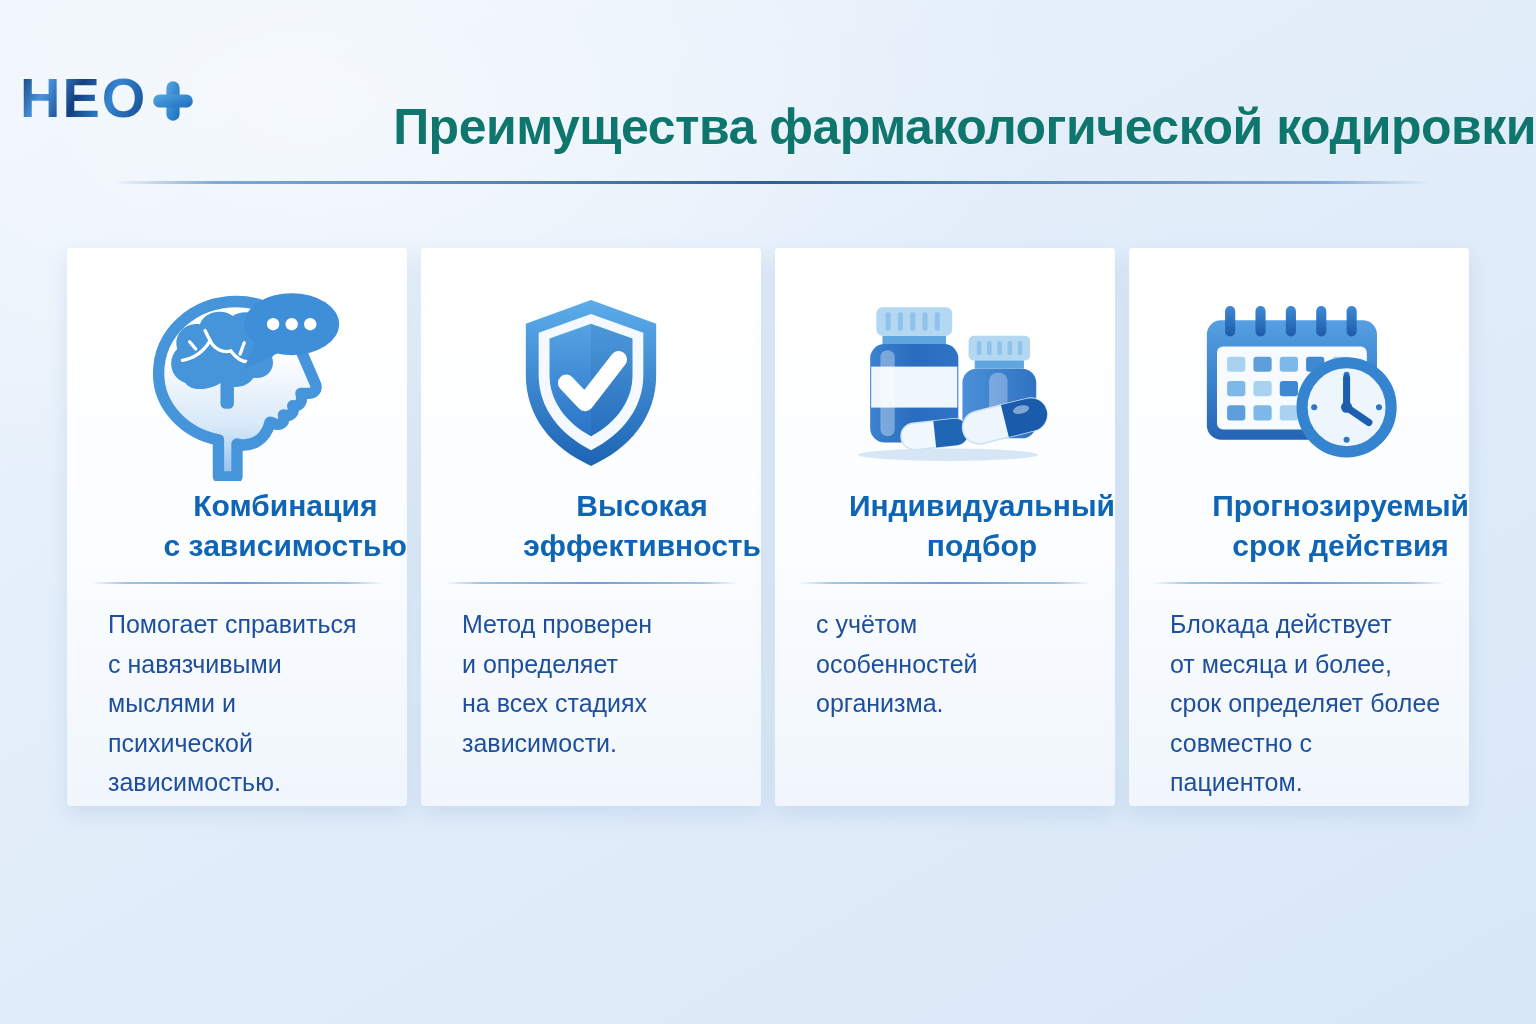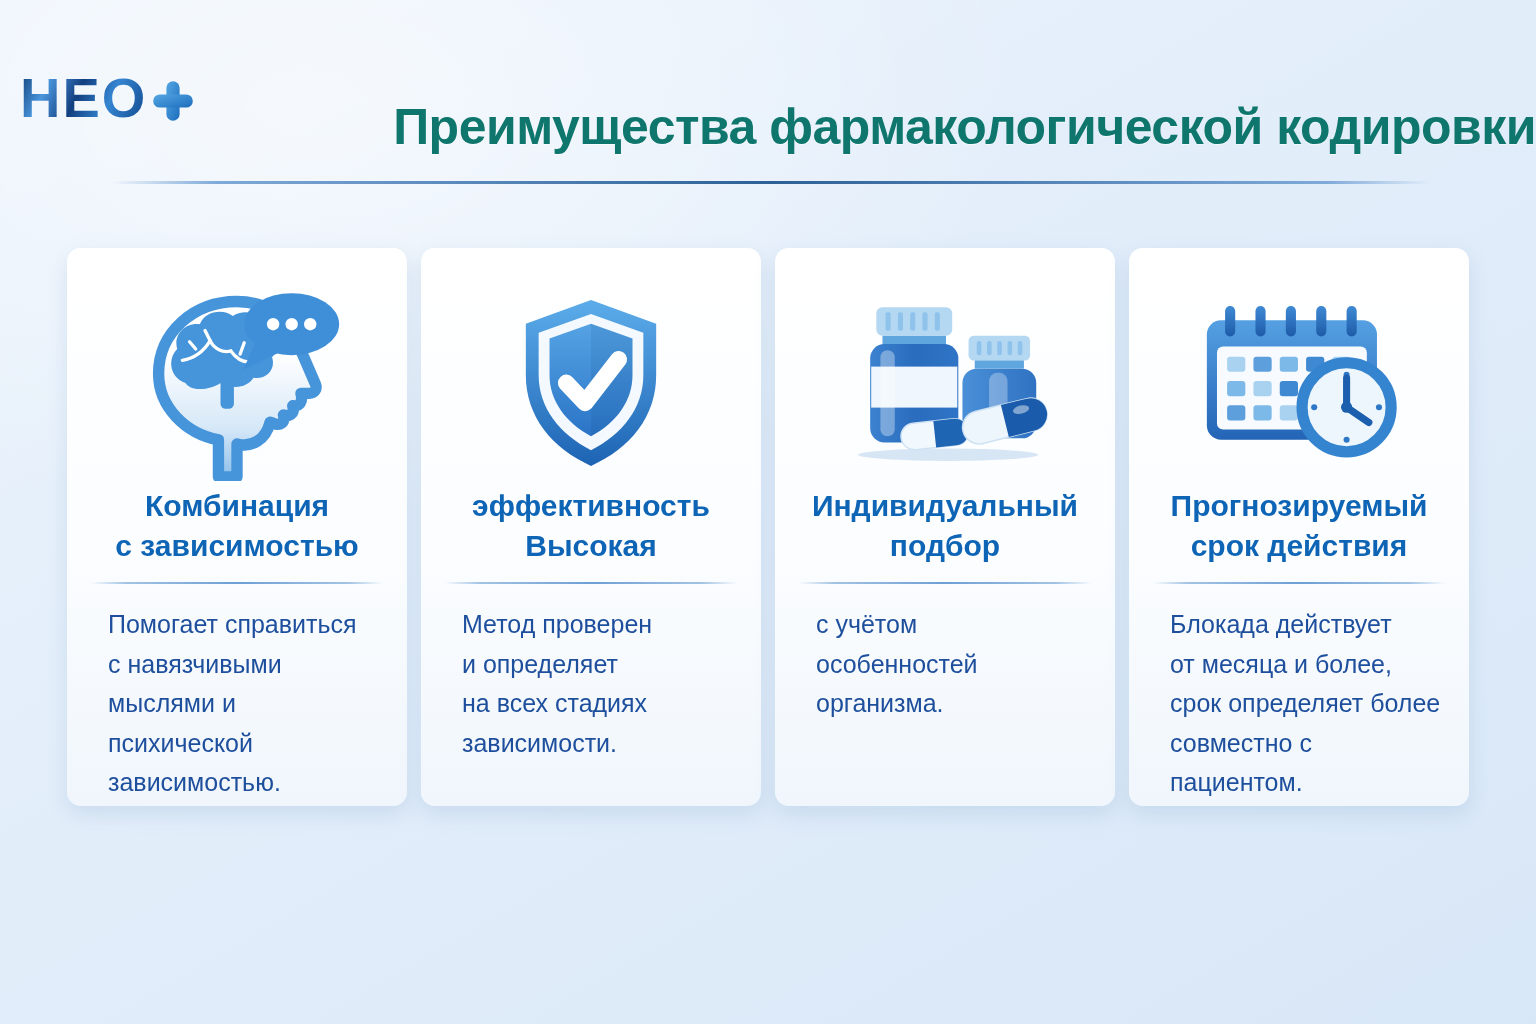--- a/index.html
+++ b/index.html
@@ -28,23 +28,23 @@
     position:absolute;top:181px;left:112px;width:1318px;height:3px;border-radius:2px;
     background:linear-gradient(90deg,rgba(90,140,200,0) 0%,#7ea9d8 8%,#2d6097 50%,#7ea9d8 92%,rgba(90,140,200,0) 100%);
   }
   
   .cards-row{
     position:absolute;top:248px;left:67px;width:1402px;height:558px;
     display:grid;grid-template-columns:repeat(4,1fr);gap:14px;
   }
   .card{
     background:linear-gradient(180deg,#ffffff 0%,#fbfdff 55%,#f0f6fc 100%);
-    border-radius:14px;
+    border-radius:4px;
     box-shadow:0 8px 20px rgba(120,158,200,.22), 0 1px 0 rgba(255,255,255,.8) inset;
-    display:flex;flex-direction:column;align-items:center;
+    display:flex;flex-direction:column;align-items:flex-end;
     padding-top:24px;box-sizing:border-box;
   }
   .card-icon{height:202px;width:100%;display:flex;align-items:center;justify-content:center;margin-top:10px;}
   .card-title{
     margin-top:2px;text-align:center;font-size:30px;font-weight:700;color:#0f65b5;line-height:1.32;
   }
   .card-title .title-line{display:block;}
   .card-divider{
     width:86%;height:2px;margin:17px auto 21px;border-radius:1px;
     background:linear-gradient(90deg,rgba(130,170,215,0) 0%,#a3c3e4 12%,#6d9fd4 50%,#a3c3e4 88%,rgba(130,170,215,0) 100%);
@@ -135,22 +135,22 @@
       </linearGradient>
     </defs>
     <path d="M80,6 L146,30 V82 C146,124 120,156 80,174 C40,156 14,124 14,82 V30 Z" fill="url(#shieldOuter)"></path>
     <path d="M80,20 L133,39 V82 C133,115 112,142 80,158 C48,142 27,115 27,82 V39 Z" fill="#f3f9fe"></path>
     <path d="M80,30 L122,45 V82 C122,108 106,130 80,144 C54,130 38,108 38,82 V45 Z" fill="url(#shieldInner)"></path>
     <path d="M80,30 L122,45 V82 C122,108 106,130 80,144 Z" fill="rgba(13,60,120,0.10)"></path>
     <path d="M55,90 L74,110 L108,66" fill="none" stroke="#ffffff" stroke-width="17" stroke-linecap="round" stroke-linejoin="round"></path>
   </svg>
       </div>
     <div class="card-title">
+        <span class="title-line">Высокая</span>
         <span class="title-line">эффективность</span>
-        <span class="title-line">Высокая</span>
       </div>
     <div class="card-divider"></div>
     <div class="card-body">
         <span class="body-line">Метод проверен</span>
         <span class="body-line">и определяет</span>
         <span class="body-line">на всех стадиях</span>
         <span class="body-line">зависимости.</span>
       </div>
   </div>
     <div class="card">

